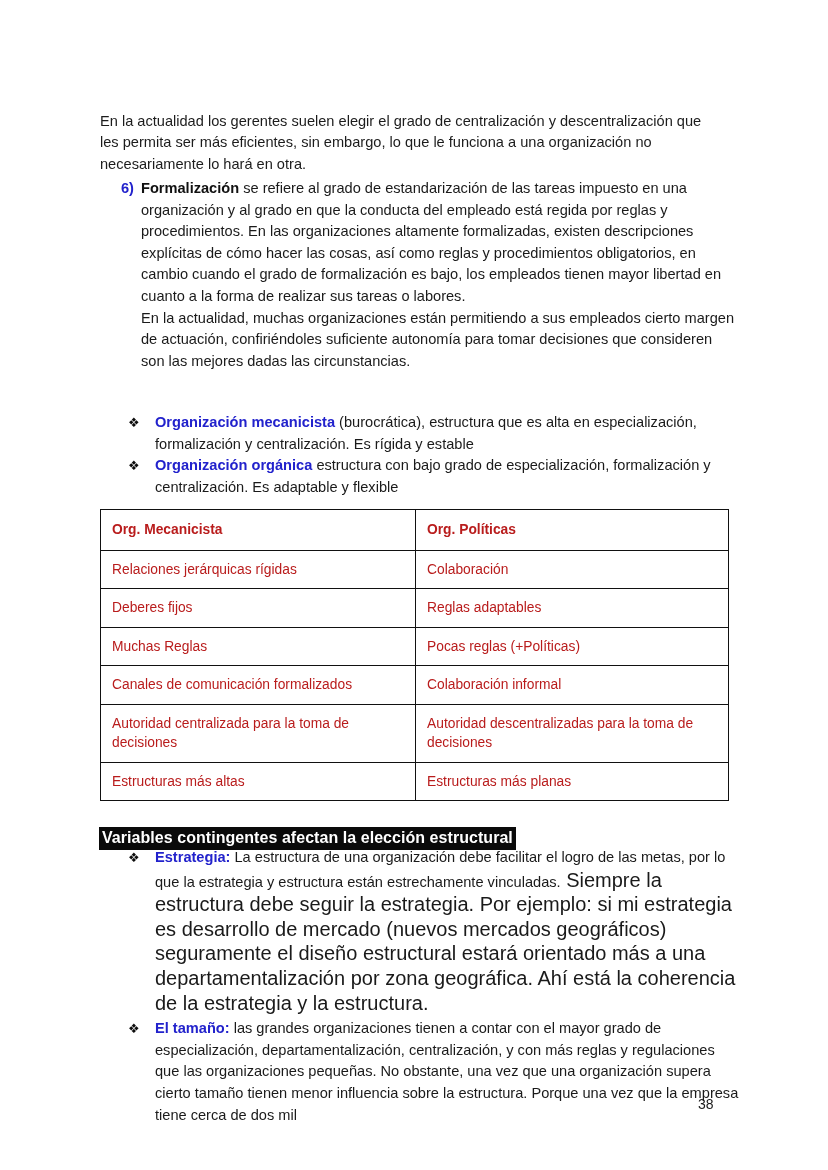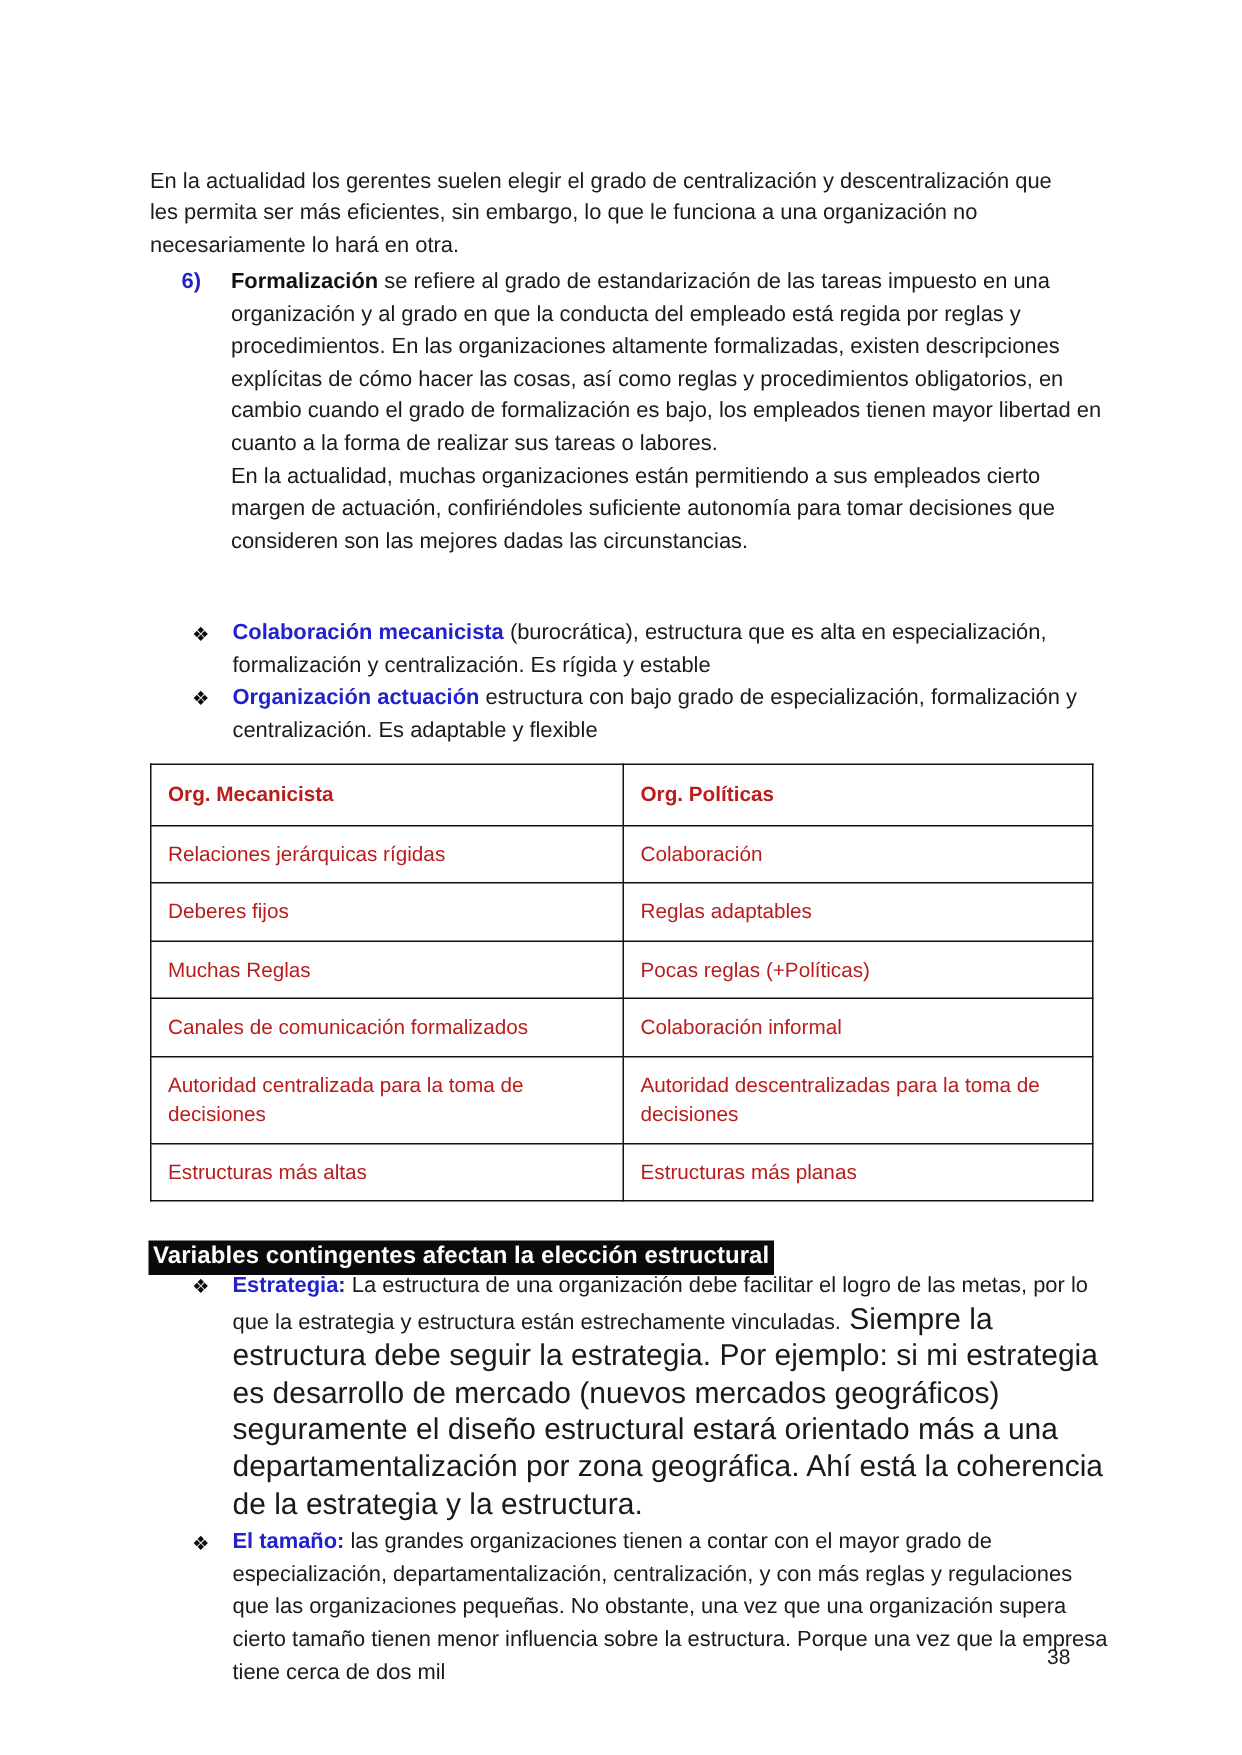--- a/index.html
+++ b/index.html
@@ -47,21 +47,21 @@
   }
   .num-item .num-marker {
     position: absolute;
     left: 0;
     top: 0;
     width: 28px;
     font-weight: bold;
     color: #2222cc;
   }
   .num-item .num-body {
-    margin-left: 33px;
+    margin-left: 20px;
     display: block;
   }
   .num-item .num-body .strong-head {
     font-weight: bold;
     color: #111111;
   }
 
   
   .bullet-list {
     position: absolute;
@@ -164,25 +164,25 @@
     <span class="num-marker">6)</span>
     <span class="num-body">
       <span class="strong-head">Formalización</span><span> se refiere al grado de estandarización de las tareas impuesto en una organización y al grado en que la conducta del empleado está regida por reglas y procedimientos. En las organizaciones altamente formalizadas, existen descripciones explícitas de cómo hacer las cosas, así como reglas y procedimientos obligatorios, en cambio cuando el grado de formalización es bajo, los empleados tienen mayor libertad en cuanto a la forma de realizar sus tareas o labores.</span><br>
       <span>En la actualidad, muchas organizaciones están permitiendo a sus empleados cierto margen de  actuación, confiriéndoles suficiente autonomía para tomar decisiones que consideren son las  mejores dadas las circunstancias.</span>
     </span>
   </div>
 
   <div class="bullet-list" id="org-types-list">
     <div class="bullet-row">
       <span class="bullet-glyph">❖</span>
-      <span class="blue-bold">Colaboración mecanicista</span><span> (burocrática), estructura que es alta en especialización, formalización y centralización. Es rígida y estable</span>
-    </div>
-    <div class="bullet-row">
-      <span class="bullet-glyph">❖</span>
-      <span class="blue-bold">Organización actuación</span><span> estructura con bajo grado de especialización, formalización y centralización. Es adaptable y flexible</span>
+      <span class="blue-bold">Organización mecanicista</span><span> (burocrática), estructura que es alta en especialización, formalización y centralización. Es rígida y estable</span>
+    </div>
+    <div class="bullet-row">
+      <span class="bullet-glyph">❖</span>
+      <span class="blue-bold">Organización orgánica</span><span> estructura con bajo grado de especialización, formalización y centralización. Es adaptable y flexible</span>
     </div>
   </div>
 
   <table class="cmp-table">
     <colgroup>
         <col class="c1">
         <col class="c2">
       </colgroup>
     <thead>
       <tr>

